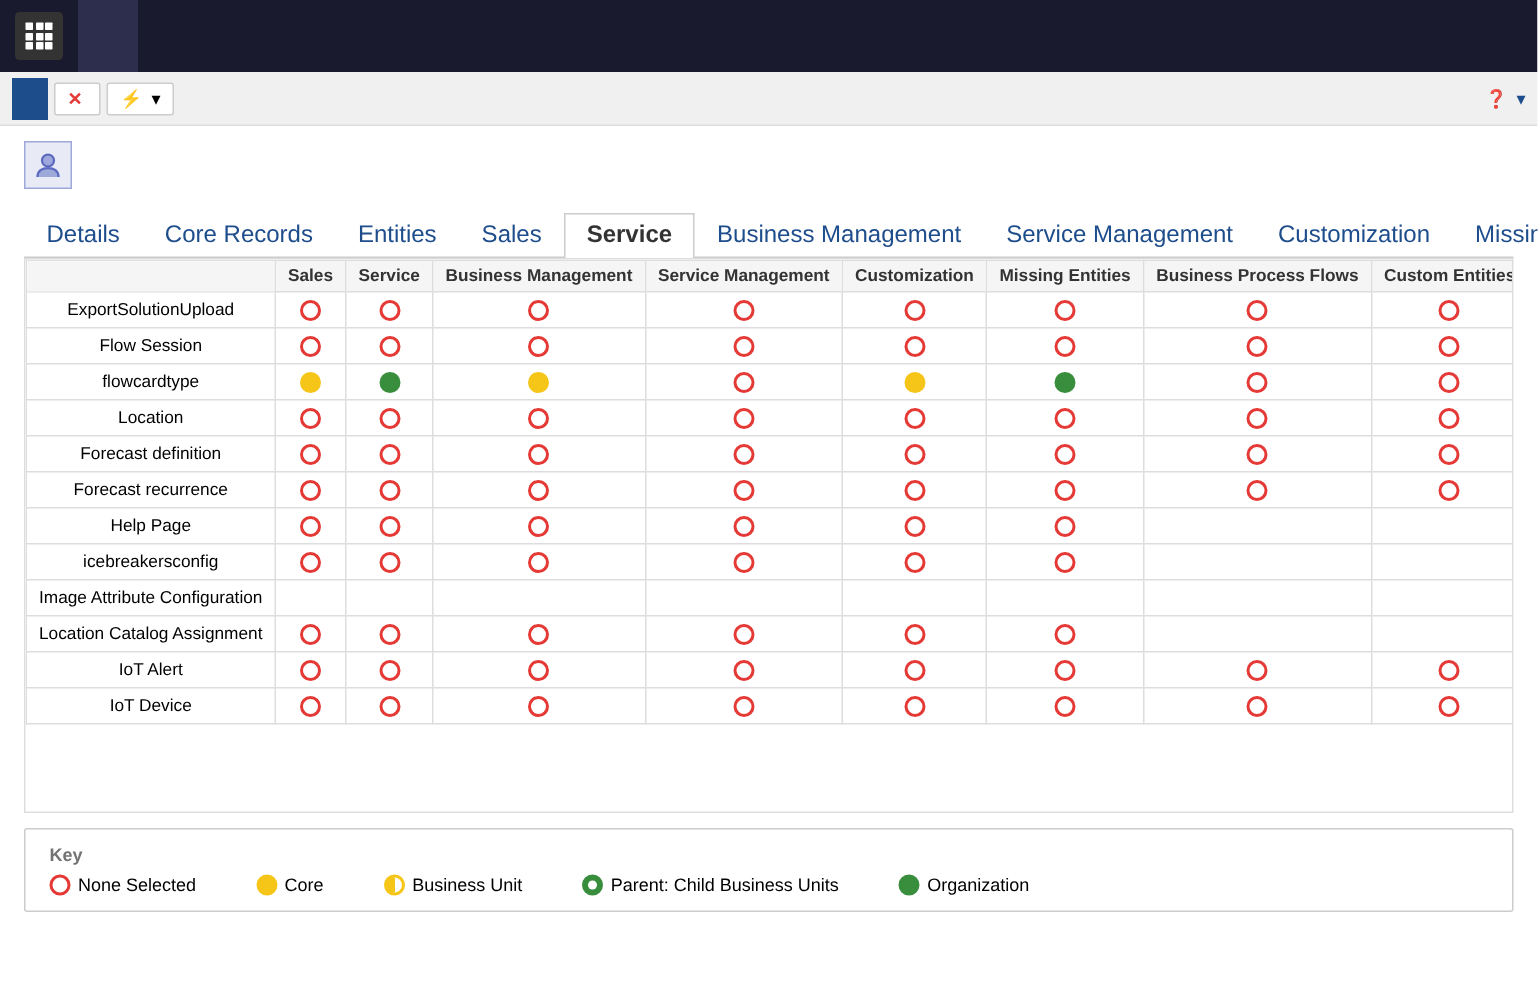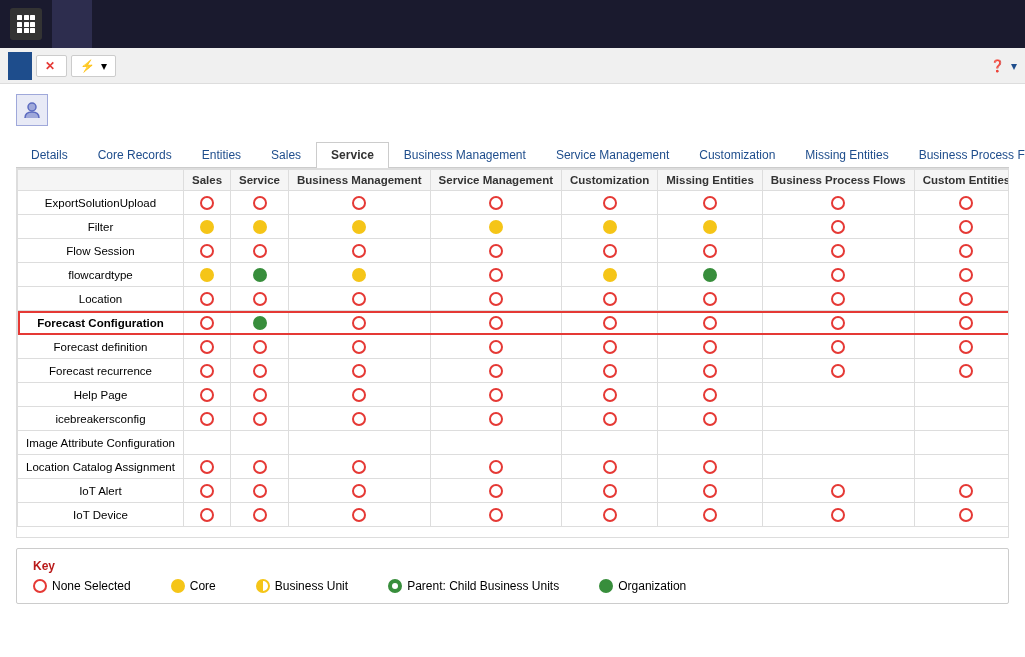--- a/index.html
+++ b/index.html
@@ -109,21 +109,21 @@
     .tab-bar {
       display: flex;
       border-bottom: 1px solid #ccc;
       margin-bottom: 0;
     }
     .tab {
       padding: 5px 14px;
       border: 1px solid transparent;
       border-bottom: none;
       cursor: pointer;
-      font-size: 12px;
+      font-size: 16px;
       color: #1e4d8c;
       white-space: nowrap;
     }
     .tab.active {
       background: #fff;
       border-color: #ccc;
       border-bottom-color: #fff;
       color: #333;
       font-weight: 600;
       margin-bottom: -1px;
@@ -193,21 +193,21 @@
     
     .key-section {
       border: 1px solid #ccc;
       margin-top: 10px;
       padding: 10px 16px;
       border-radius: 2px;
     }
     .key-title {
       font-size: 12px;
       font-weight: 600;
-      color: #b91c1c;
+      color: #737373;
       margin-bottom: 6px;
     }
     .key-items {
       display: flex;
       align-items: center;
       gap: 40px;
       flex-wrap: wrap;
     }
     .key-item {
       display: flex;
@@ -303,31 +303,20 @@
             <td><span class="circle circle-empty"></span></td>
             <td><span class="circle circle-empty"></span></td>
             <td><span class="circle circle-empty"></span></td>
             <td><span class="circle circle-empty"></span></td>
             <td><span class="circle circle-empty"></span></td>
             <td><span class="circle circle-empty"></span></td>
             <td><span class="circle circle-empty"></span></td>
             <td><span class="circle circle-empty"></span></td>
           </tr>
           <tr>
-            <td>Filter</td>
-            <td><span class="circle circle-yellow"></span></td>
-            <td><span class="circle circle-yellow"></span></td>
-            <td><span class="circle circle-yellow"></span></td>
-            <td><span class="circle circle-yellow"></span></td>
-            <td><span class="circle circle-yellow"></span></td>
-            <td><span class="circle circle-yellow"></span></td>
-            <td><span class="circle circle-empty"></span></td>
-            <td><span class="circle circle-empty"></span></td>
-          </tr>
-          <tr>
             <td>Flow Session</td>
             <td><span class="circle circle-empty"></span></td>
             <td><span class="circle circle-empty"></span></td>
             <td><span class="circle circle-empty"></span></td>
             <td><span class="circle circle-empty"></span></td>
             <td><span class="circle circle-empty"></span></td>
             <td><span class="circle circle-empty"></span></td>
             <td><span class="circle circle-empty"></span></td>
             <td><span class="circle circle-empty"></span></td>
           </tr>
@@ -339,31 +328,20 @@
             <td><span class="circle circle-empty"></span></td>
             <td><span class="circle circle-yellow"></span></td>
             <td><span class="circle circle-green"></span></td>
             <td><span class="circle circle-empty"></span></td>
             <td><span class="circle circle-empty"></span></td>
           </tr>
           <tr>
             <td>Location</td>
             <td><span class="circle circle-empty"></span></td>
             <td><span class="circle circle-empty"></span></td>
-            <td><span class="circle circle-empty"></span></td>
-            <td><span class="circle circle-empty"></span></td>
-            <td><span class="circle circle-empty"></span></td>
-            <td><span class="circle circle-empty"></span></td>
-            <td><span class="circle circle-empty"></span></td>
-            <td><span class="circle circle-empty"></span></td>
-          </tr>
-          <tr style="outline: rgb(229, 57, 53) solid 2px; outline-offset: -2px;">
-            <td style="font-weight: 600;">Forecast Configuration</td>
-            <td><span class="circle circle-empty"></span></td>
-            <td><span class="circle circle-green"></span></td>
             <td><span class="circle circle-empty"></span></td>
             <td><span class="circle circle-empty"></span></td>
             <td><span class="circle circle-empty"></span></td>
             <td><span class="circle circle-empty"></span></td>
             <td><span class="circle circle-empty"></span></td>
             <td><span class="circle circle-empty"></span></td>
           </tr>
           <tr>
             <td>Forecast definition</td>
             <td><span class="circle circle-empty"></span></td>

